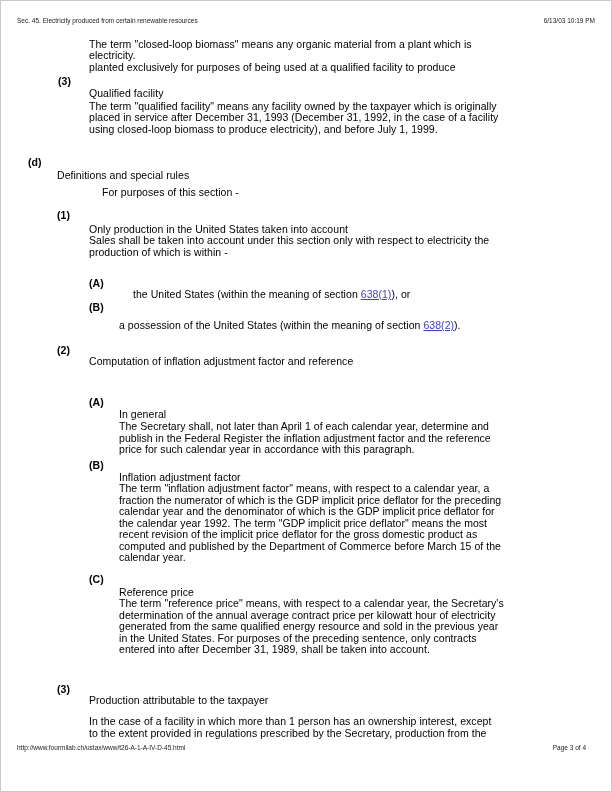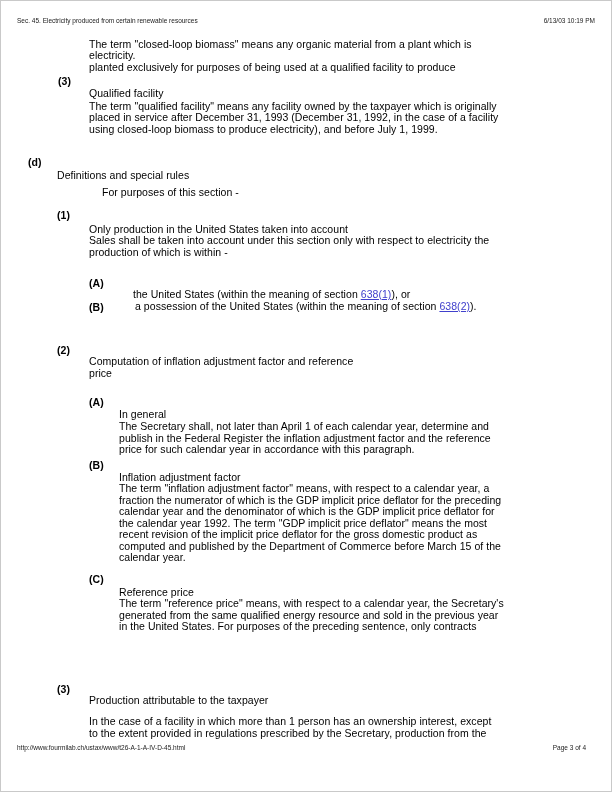--- a/index.html
+++ b/index.html
@@ -67,28 +67,27 @@
       <div>Sales shall be taken into account under this section only with respect to electricity the</div>
       <div>production of which is within -</div>
     </div>
 
   <div class="abs lbl" style="left:88px;top:276.5px;">(A)</div>
   <div class="abs" style="left:132px;top:288px;">
     <span>the United States (within the meaning of section </span><a class="seclink" style="color: rgb(64, 64, 204);">638(1)</a><span>), or</span>
   </div>
 
   <div class="abs lbl" style="left:88px;top:300.5px;">(B)</div>
-  <div class="abs" style="left:118px;top:300px;margin-left:16px;">
+  <div class="abs" style="left:118px;top:319px;">
     <span>a possession of the United States (within the meaning of section </span><a class="seclink" style="color: rgb(64, 64, 204);">638(2)</a><span>).</span>
   </div>
 
   <div class="abs lbl" style="left:56px;top:343.5px;">(2)</div>
   <div class="abs lines" style="left:88px;top:355px;">
       <div>Computation of inflation adjustment factor and reference</div>
-      <div>price</div>
     </div>
 
   <div class="abs lbl" style="left:88px;top:396px;">(A)</div>
   <div class="abs" style="left:118px;top:408px;">In general</div>
   <div class="abs lines" style="left:118px;top:420px;">
       <div>The Secretary shall, not later than April 1 of each calendar year, determine and</div>
       <div>publish in the Federal Register the inflation adjustment factor and the reference</div>
       <div>price for such calendar year in accordance with this paragraph.</div>
     </div>
 
@@ -101,22 +100,24 @@
       <div>the calendar year 1992. The term "GDP implicit price deflator" means the most</div>
       <div>recent revision of the implicit price deflator for the gross domestic product as</div>
       <div>computed and published by the Department of Commerce before March 15 of the</div>
       <div>calendar year.</div>
     </div>
 
   <div class="abs lbl" style="left:88px;top:573px;">(C)</div>
   <div class="abs" style="left:118px;top:585.5px;">Reference price</div>
   <div class="abs lines" style="left:118px;top:597px;">
       <div>The term "reference price" means, with respect to a calendar year, the Secretary's</div>
+      <div>determination of the annual average contract price per kilowatt hour of electricity</div>
       <div>generated from the same qualified energy resource and sold in the previous year</div>
       <div>in the United States. For purposes of the preceding sentence, only contracts</div>
+      <div>entered into after December 31, 1989, shall be taken into account.</div>
     </div>
 
   <div class="abs lbl" style="left:56px;top:682.5px;">(3)</div>
   <div class="abs" style="left:88px;top:694px;">Production attributable to the taxpayer</div>
   <div class="abs lines" style="left:88px;top:715px;">
       <div>In the case of a facility in which more than 1 person has an ownership interest, except</div>
       <div>to the extent provided in regulations prescribed by the Secretary, production from the</div>
     </div>
 
   <div class="hf" style="left:16px;top:743px;">http://www.fourmilab.ch/ustax/www/t26-A-1-A-IV-D-45.html</div>

